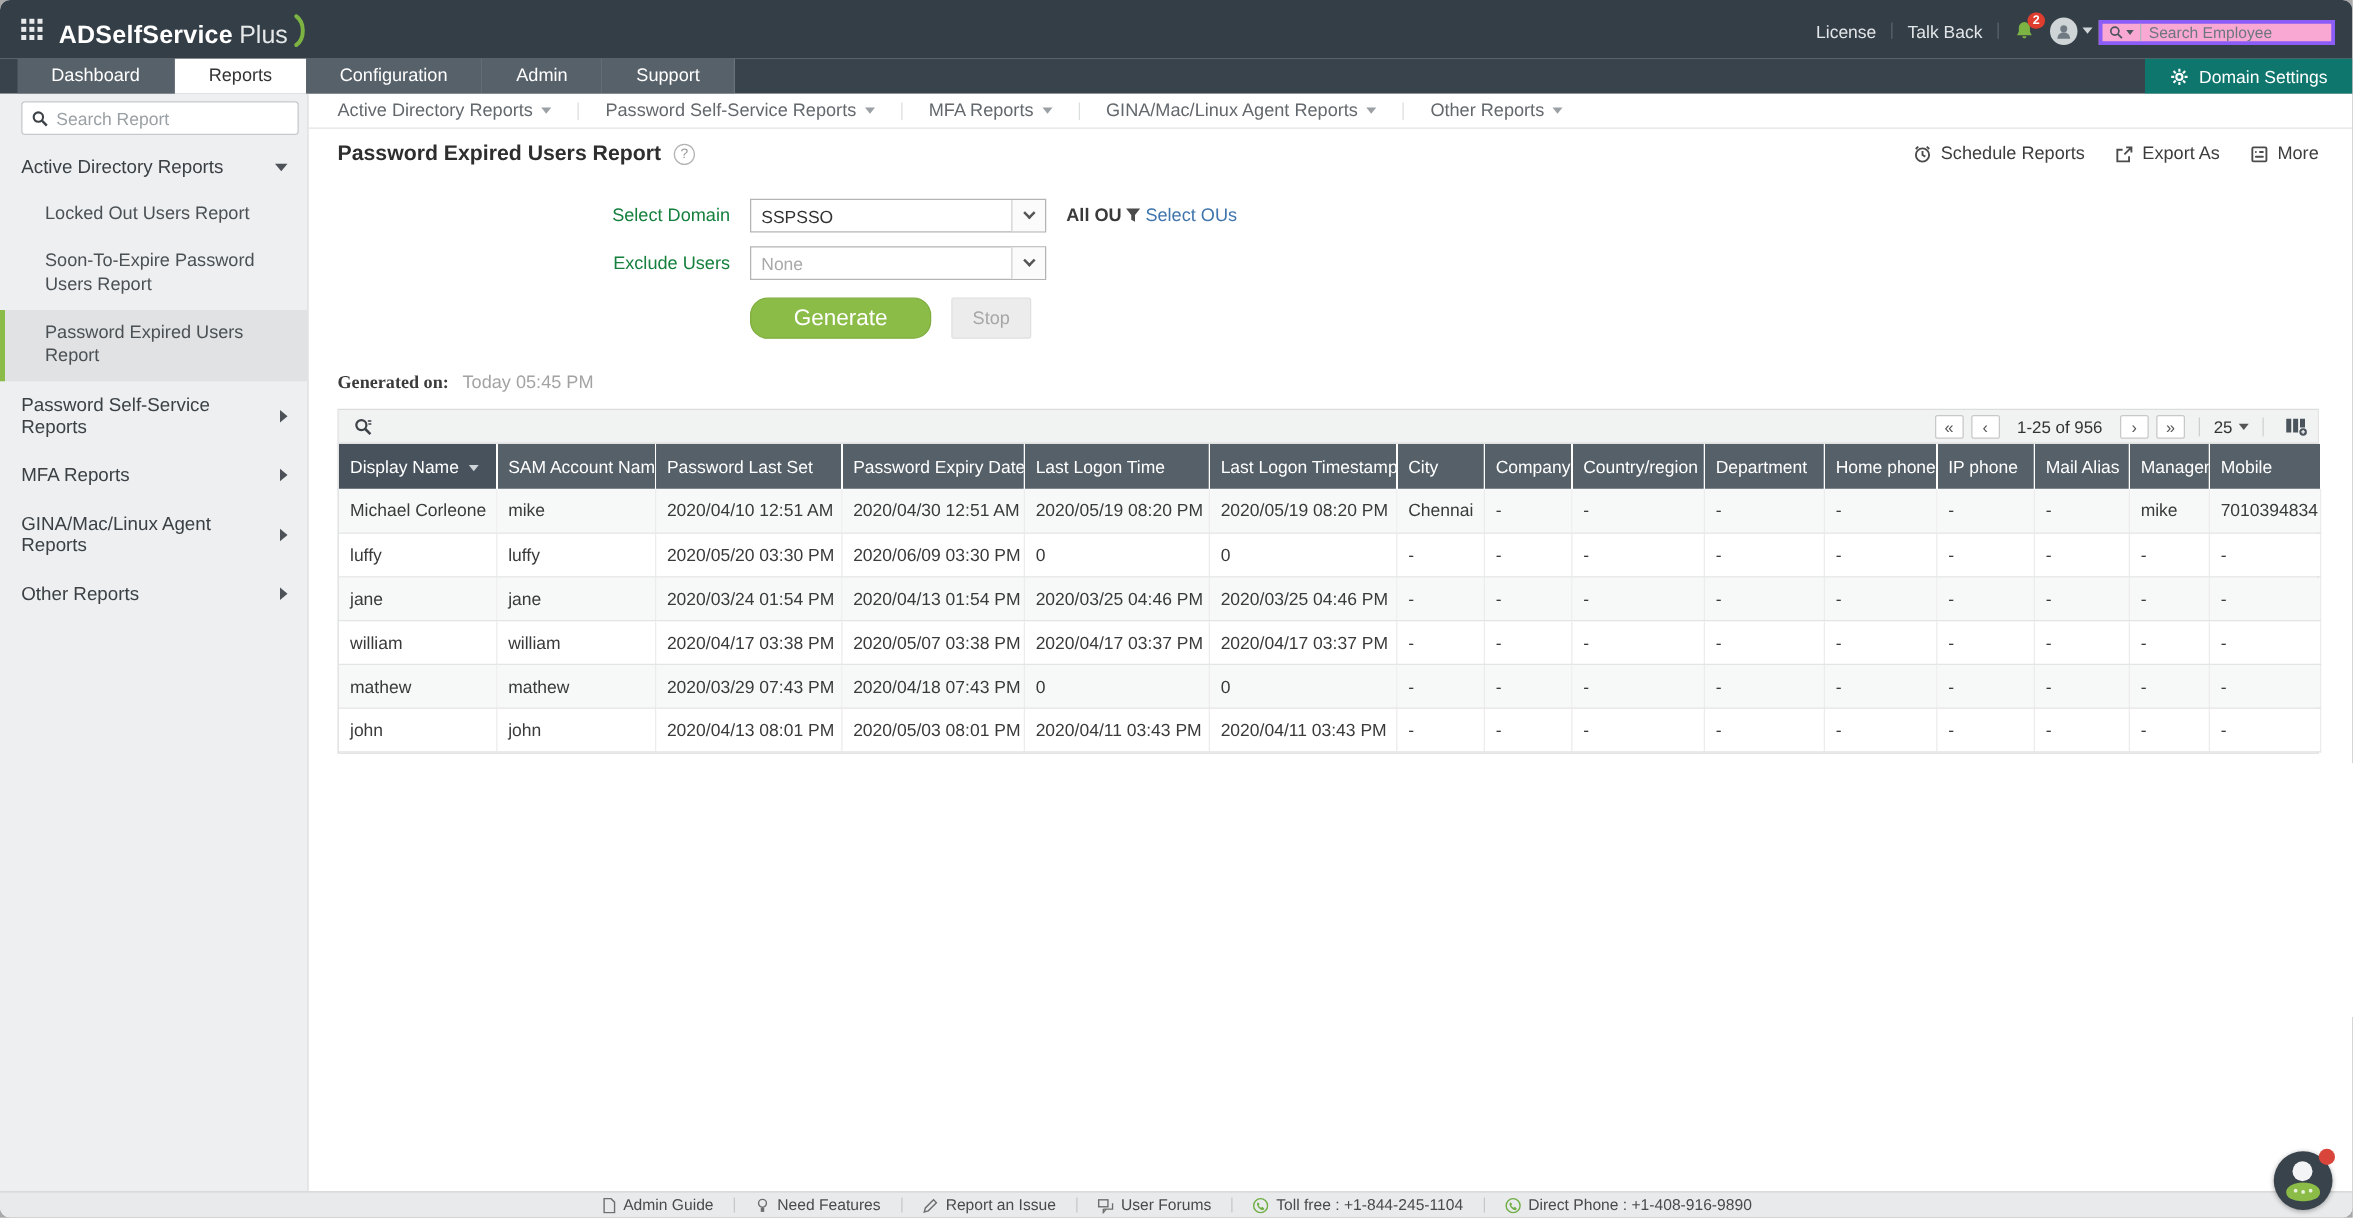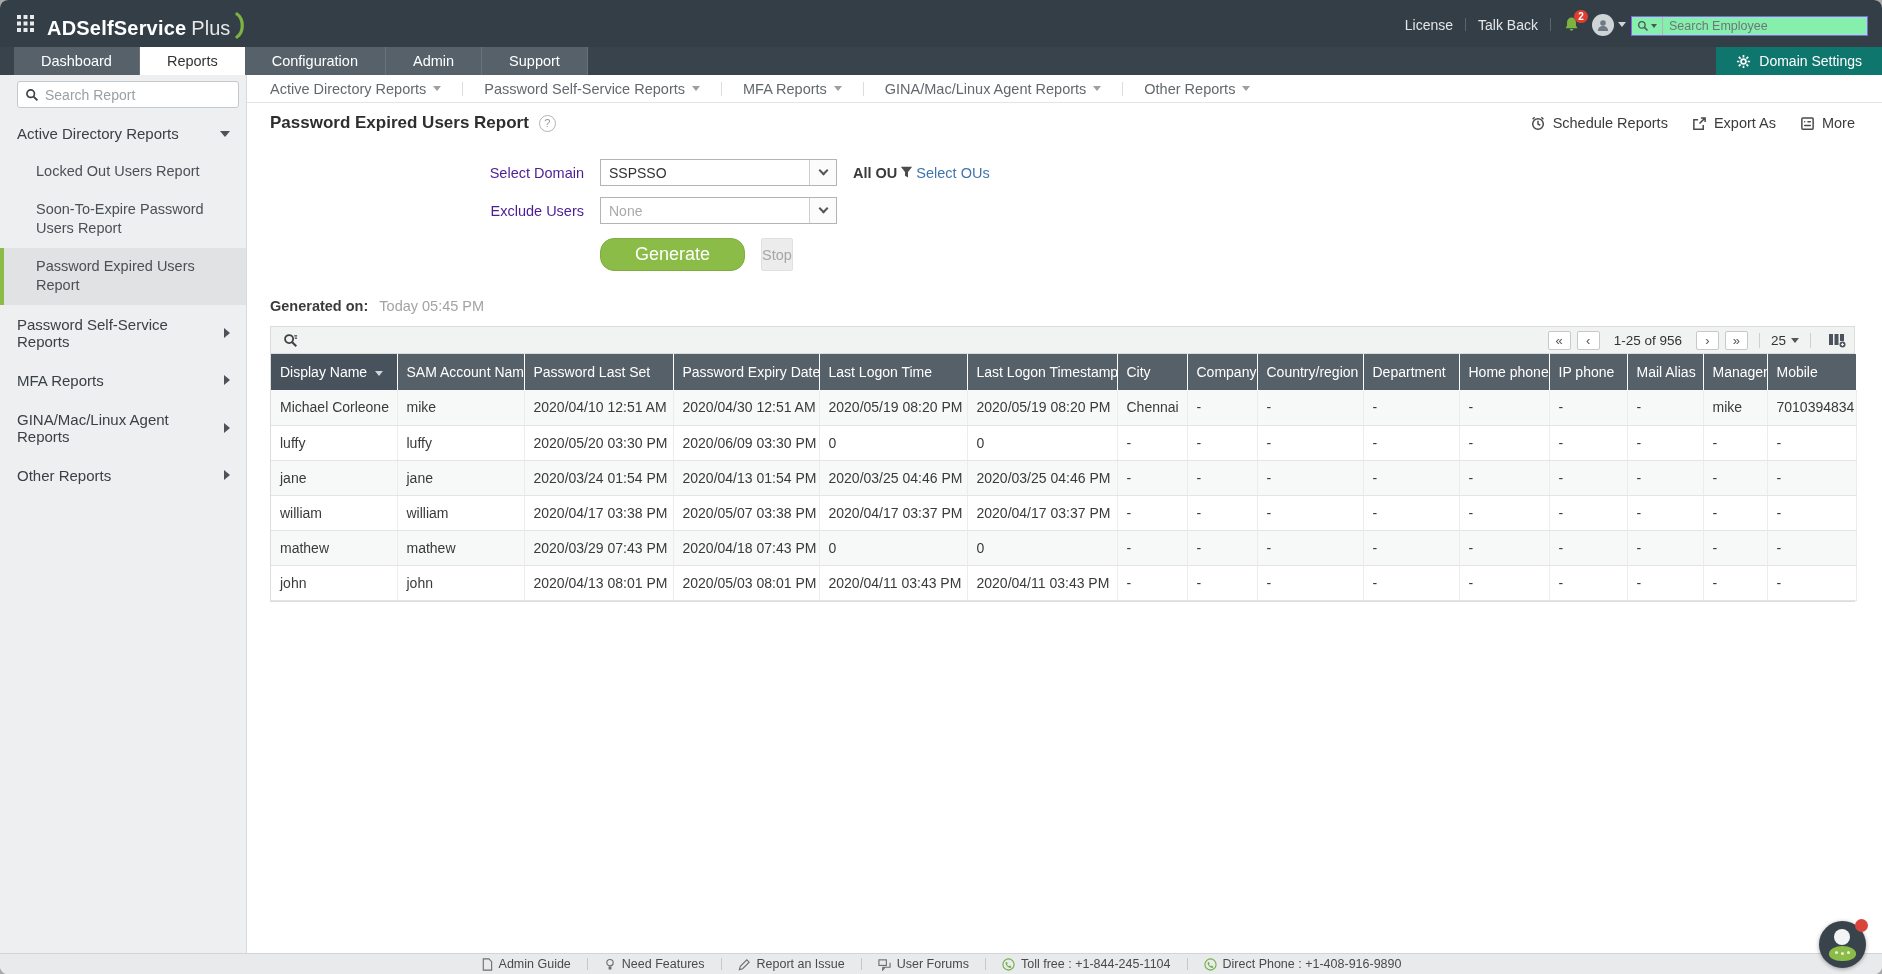--- a/index.html
+++ b/index.html
@@ -16,21 +16,21 @@
   .swoosh{position:relative;top:4px;}
   .topbar-right{display:flex;flex-direction:row;align-items:flex-end;gap:5px;padding-top:2px;}
   .top-links{display:flex;align-items:center;gap:12px;color:#e3e6e8;font-size:14px;}
   .top-links .sep{width:1px;height:13px;background:#5b646d;}
   .top-links a{cursor:pointer;}
   .bell-wrap{position:relative;display:flex;}
   .badge{position:absolute;top:-6px;right:-8px;background:#df3e2e;color:#fff;font-size:10px;line-height:13px;min-width:14px;text-align:center;border-radius:8px;padding:0 2px;font-weight:bold;}
   .avatar-wrap{display:flex;align-items:center;gap:4px;cursor:pointer;}
   .avatar{width:22px;height:22px;border-radius:50%;background:#cfd4d7;display:flex;align-items:center;justify-content:center;color:#707a83;overflow:hidden;}
   .caret-down-sm{width:0;height:0;border-left:4px solid transparent;border-right:4px solid transparent;border-top:5px solid #cfd4d7;}
-  .emp-search{display:flex;align-items:center;width:237px;height:20px;background:#86efac;border:1px solid #8b5cf6;}
+  .emp-search{display:flex;align-items:center;width:189px;height:20px;background:#f9a8d4;border:3px solid #8b5cf6;}
   .emp-search .lead{display:flex;align-items:center;gap:2px;padding:0 5px;color:#4c545b;border-right:1px solid #aeb4b8;height:100%;}
   .emp-search .lead .tri{width:0;height:0;border-left:3px solid transparent;border-right:3px solid transparent;border-top:4px solid #4c545b;}
   .emp-search input{flex:1;border:none;background:transparent;font-size:12.5px;color:#5c646b;padding:0 6px;outline:none;font-family:inherit;}
   .emp-search input::placeholder{color:#6e767d;}
 
   
   .tabrow{position:absolute;top:47px;left:0;right:0;height:28px;background:#39434c;display:flex;align-items:stretch;}
   .tabs{display:flex;margin-left:14px;}
   .tab{display:flex;align-items:center;padding:0 27px;background:#57616a;color:#fff;font-size:14.5px;cursor:pointer;border-right:1px solid #68727b;}
   .tab.active{background:#fff;color:#333;border-right:none;}
@@ -60,35 +60,35 @@
 
   .titlebar{height:40px;display:flex;align-items:center;padding:0 27px 0 23px;}
   .page-title{font-size:17px;font-weight:bold;color:#2e2e2e;margin:0;}
   .help-icon{width:17px;height:17px;border:1px solid #b3b3b3;border-radius:50%;color:#999;font-size:11px;display:flex;align-items:center;justify-content:center;margin-left:10px;cursor:pointer;}
   .title-actions{margin-left:auto;display:flex;align-items:center;gap:24px;font-size:14.5px;color:#3c3c3c;}
   .title-actions .act{display:flex;align-items:center;gap:7px;cursor:pointer;}
   .title-actions svg{color:#4b4b4b;}
 
   .form{margin-top:16px;}
   .form-row{display:flex;align-items:center;margin-bottom:11px;}
-  .form-label{width:353px;text-align:right;padding-right:16px;font-size:14.5px;color:#4c1d95;}
+  .form-label{width:353px;text-align:right;padding-right:16px;font-size:14.5px;color:#15803d;}
   .select{width:237px;height:27px;border:1px solid #b4b4b4;background:#fff;display:flex;align-items:stretch;cursor:pointer;}
   .select .val{flex:1;display:flex;align-items:center;padding:0 8px;font-size:14px;color:#333;}
   .select .val.ph{color:#a9a9a9;}
   .select .chev{width:27px;border-left:1px solid #cfcfcf;background:#fbfbfb;display:flex;align-items:center;justify-content:center;}
   .chev i{display:block;width:7px;height:7px;border-right:2px solid #555;border-bottom:2px solid #555;transform:rotate(45deg);margin-top:-4px;}
   .allou{display:flex;align-items:center;gap:3px;margin-left:16px;}
   .allou .lbl{font-size:14.5px;font-weight:bold;color:#3a3a3a;}
   .link{color:#3f74ad;font-size:14.5px;cursor:pointer;}
   .btn-row{margin-left:353px;display:flex;gap:16px;margin-top:14px;}
   .btn-green{background:#8abc47;color:#fff;border:1px solid #7fae3f;font-size:18px;padding:5px 34px;border-radius:14px;cursor:pointer;font-family:inherit;}
-  .btn-gray{background:#ececec;color:#a6a6a6;border:1px solid #e0e0e0;font-size:14.5px;padding:5px 0;border-radius:2px;cursor:default;font-family:inherit;}
+  .btn-gray{background:#ececec;color:#a6a6a6;border:1px solid #e0e0e0;font-size:14.5px;padding:5px 16px;border-radius:2px;cursor:default;font-family:inherit;}
 
   .genline{margin:27px 0 0 23px;font-size:14.5px;}
-  .genline b{color:#3b3b3b;}
+  .genline b{color:#3b3b3b;font-family:Liberation Serif, serif;}
   .genline span.val{color:#a3a3a3;margin-left:7px;}
 
   .tablewrap{margin:12px 27px 0 23px;border:1px solid #dcdcdc;}
   .toolbar{height:27px;background:#f1f2f2;border-bottom:1px solid #dcdcdc;display:flex;align-items:center;padding:0 8px 0 12px;}
   .toolbar .searchico{color:#3c4247;display:flex;align-items:center;gap:2px;cursor:pointer;}
   .pager{margin-left:auto;display:flex;align-items:center;gap:6px;}
   .pg-btn{min-width:23px;height:19px;background:#fff;border:1px solid #c8c8c8;border-radius:2px;display:flex;align-items:center;justify-content:center;font-size:13px;color:#555;cursor:pointer;padding:0 3px;}
   .pg-range{font-size:13.5px;color:#333;margin:0 8px;}
   .pg-sep{width:1px;height:15px;background:#cfcfcf;margin:0 5px;}
   .pg-size{display:flex;align-items:center;gap:5px;background:#fff0;border:none;font-size:13.5px;color:#333;cursor:pointer;}

